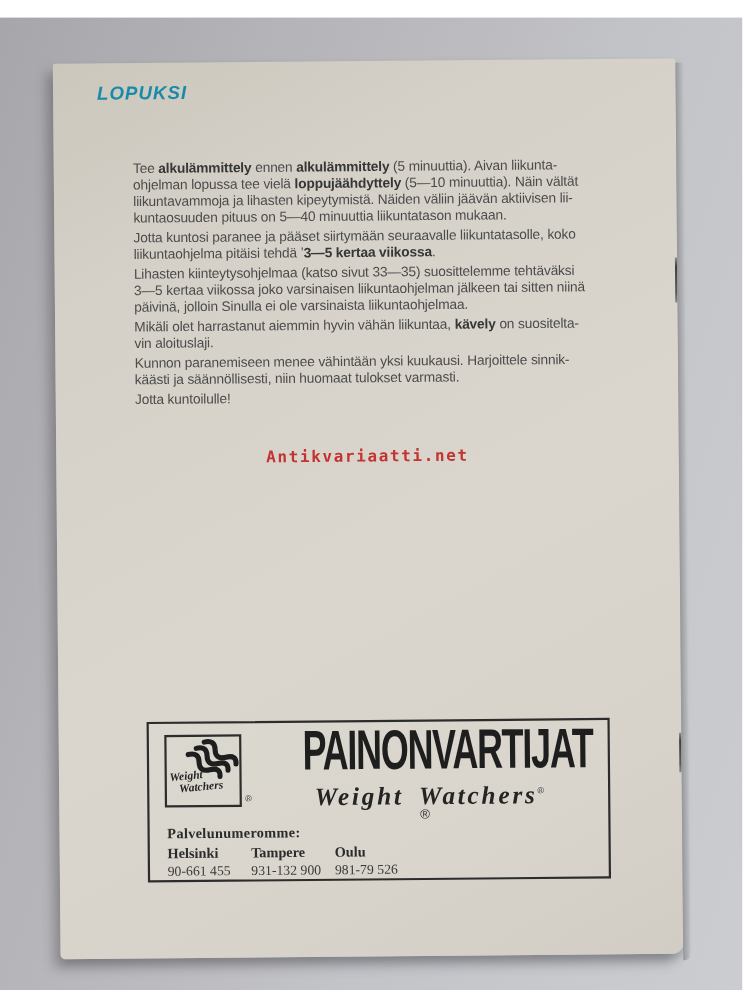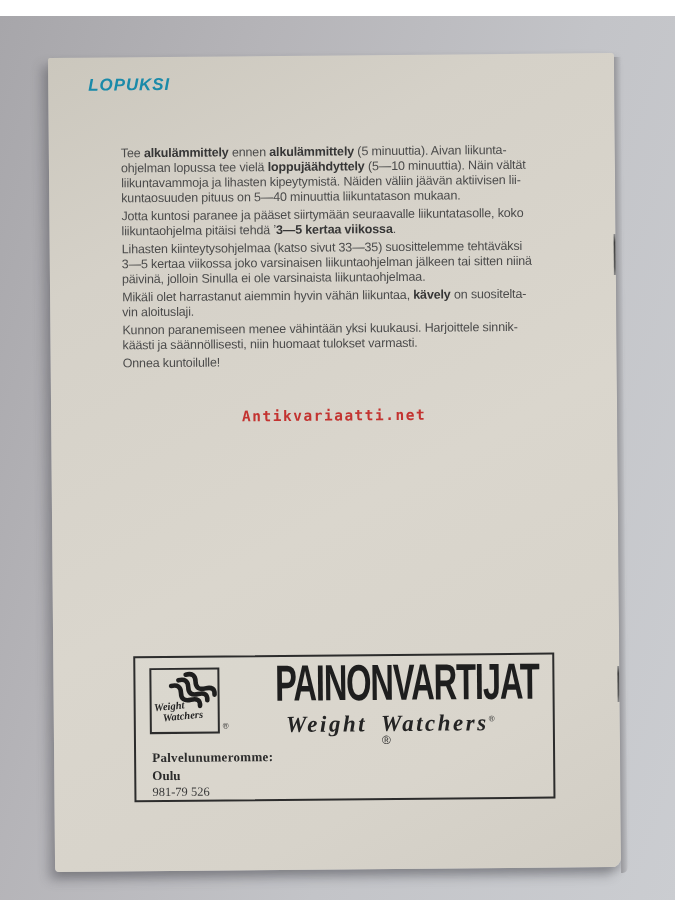--- a/index.html
+++ b/index.html
@@ -120,21 +120,21 @@
 kuntaosuuden pituus on 5—40 minuuttia liikuntatason mukaan.</span></p>
         <p class="para"><span>Jotta kuntosi paranee ja pääset siirtymään seuraavalle liikuntatasolle, koko
 liikuntaohjelma pitäisi tehdä ʼ</span><span class="b">3—5 kertaa viikossa</span><span>.</span></p>
         <p class="para"><span>Lihasten kiinteytysohjelmaa (katso sivut 33—35) suosittelemme tehtäväksi
 3—5 kertaa viikossa joko varsinaisen liikuntaohjelman jälkeen tai sitten niinä
 päivinä, jolloin Sinulla ei ole varsinaista liikuntaohjelmaa.</span></p>
         <p class="para"><span>Mikäli olet harrastanut aiemmin hyvin vähän liikuntaa, </span><span class="b">kävely</span><span> on suositelta-
 vin aloituslaji.</span></p>
         <p class="para"><span>Kunnon paranemiseen menee vähintään yksi kuukausi. Harjoittele sinnik-
 käästi ja säännöllisesti, niin huomaat tulokset varmasti.</span></p>
-        <p class="para"><span>Onnea kuntoilulle!</span></p>
+        <p class="para"><span>Jotta kuntoilulle!</span></p>
       </div>
 
     <div class="watermark">Antikvariaatti.net</div>
 
     <div class="staple s1"></div>
     <div class="staple s2"></div>
 
     <div class="footer-box">
 
       <div class="logo-square">
@@ -151,20 +151,28 @@
       <span class="reg after-square">®</span>
 
       <div class="brand-block">
         <div class="brand-fi-row"><span class="brand-fi">PAINONVARTIJAT</span><span class="reg brand-fi-reg">®</span></div>
         <div class="brand-en-row"><span class="brand-en">Weight Watchers</span><span class="reg brand-en-reg">®</span></div>
       </div>
 
       <div class="phones-label">Palvelunumeromme:</div>
       <div class="phone-columns">
           <div class="pcol">
+            <div class="city">Helsinki</div>
+            <div class="num">90-661 455</div>
+          </div>
+          <div class="pcol">
+            <div class="city">Tampere</div>
+            <div class="num">931-132 900</div>
+          </div>
+          <div class="pcol">
             <div class="city">Oulu</div>
             <div class="num">981-79 526</div>
           </div>
         </div>
 
     </div>
   </div>
 </div>
 
 </body></html>

